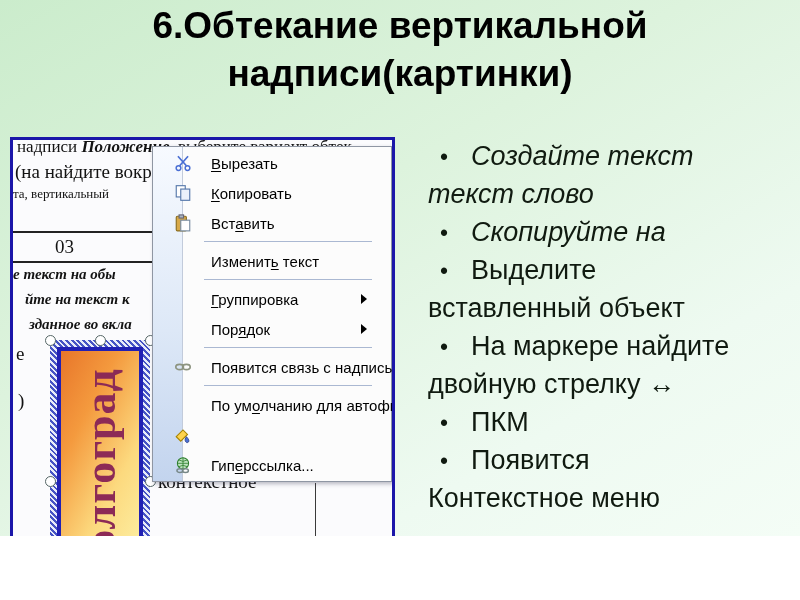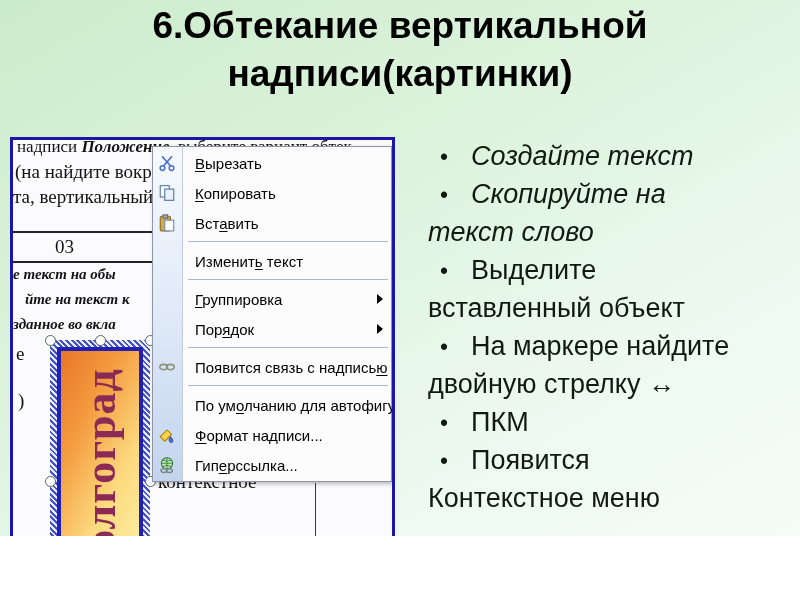--- a/index.html
+++ b/index.html
@@ -8,45 +8,45 @@
          background:linear-gradient(150deg,#cbeccc 0%,#ddf3dd 40%,#eefaf1 75%,#f4fdf6 100%);}
   .title{position:absolute;left:50px;top:2px;width:700px;text-align:center;
          font-size:37px;line-height:48px;font-weight:bold;color:#000;}
   
   .panel{position:absolute;left:10px;top:137px;width:385px;height:437px;box-sizing:border-box;
          border:3px solid #1b16a9;background:#fbfbfd;overflow:hidden;}
   .doc{position:absolute;font-family:"Liberation Serif",serif;color:#131313;white-space:nowrap;}
   .l1{top:-3px;left:4px;font-size:17px;}
   .l1 .bi{font-weight:bold;font-style:italic;}
   .l2{top:21px;left:2px;font-size:19px;}
-  .l3{top:46px;left:0;font-size:19px;}
+  .l3{top:46px;left:0;font-size:13px;}
   .hline{position:absolute;height:2px;background:#232323;left:0;width:141px;}
   .hr1{top:91px;} .hr2{top:121px;}
   .num{top:96px;left:0;font-size:19px;padding-left:42px;}
   .iti{font-weight:bold;font-style:italic;font-size:15px;}
-  .it1{top:126px;left:0;} .it2{top:151px;left:12px;} .it3{top:176px;left:0;}
+  .it1{top:126px;left:0;} .it2{top:151px;left:12px;} .it3{top:176px;left:16px;}
   .fre{top:203px;left:3px;font-size:19px;}
   .frp{top:250px;left:5px;font-size:19px;}
   .km{top:331px;left:145px;font-size:19px;z-index:1;}
   .nd{top:404px;left:147px;font-size:19px;}
   .vl{position:absolute;left:302px;top:343px;width:1px;height:88px;background:#3a3a3a;}
   .brect{position:absolute;left:152px;top:424px;width:18px;height:7px;background:#2a35b5;}
   
   .tb-outer{position:absolute;left:37px;top:200px;width:100px;height:240px;
             background:repeating-linear-gradient(45deg,#4553c4 0 2px,#e9ecf9 2px 4px);z-index:2;}
   .tb-inner{position:absolute;inset:7px;border:4px solid #2120b4;
             background:linear-gradient(118deg,#e8762a 0%,#f49a3e 30%,#fcd97e 65%,#fdf2a8 100%);}
   .vt{position:absolute;left:50%;top:50%;width:230px;text-align:center;
       transform:translate(-50%,-50%) rotate(-90deg);
       font-family:"Liberation Serif",serif;font-weight:bold;font-size:44px;
       letter-spacing:1px;color:#8c2a56;}
   .h{position:absolute;width:9px;height:9px;border-radius:50%;background:#fff;border:1px solid #566;z-index:3;}
   
   .menu{position:absolute;left:139px;top:6px;width:240px;box-sizing:border-box;z-index:5;
-        background:#fcfcfc;border:1px solid #8f96a3;box-shadow:2px 2px 4px rgba(60,60,90,.35);padding:1px 0;}
+        background:#fcfcfc;border:1px solid #8f96a3;box-shadow:2px 2px 4px rgba(60,60,90,.35);padding:1px 16px;}
   .menu::before{content:"";position:absolute;left:0;top:0;bottom:0;width:29px;
         background:linear-gradient(to bottom,#f7faff 0%,#dde8f7 55%,#c3d4ee 100%);
         border-right:1px solid #c2cbdb;}
   .mi{position:relative;height:30px;display:flex;align-items:center;}
   .mi .lbl{margin-left:42px;font-size:15px;color:#000;white-space:nowrap;}
   .mi u{text-underline-offset:2px;}
   .ico{position:absolute;left:5px;top:6px;width:18px;height:18px;}
   .ico svg{width:18px;height:18px;display:block;}
   .arr{position:absolute;right:8px;top:10px;width:0;height:0;
        border-left:6px solid #000;border-top:5px solid transparent;border-bottom:5px solid transparent;}
@@ -156,40 +156,39 @@
       <div class="mi">
         <span class="lbl"><span>По ум</span><u>о</u><span>лчанию для автофигур</span></span>
       </div>
       <div class="mi">
         <span class="ico">
             <svg viewBox="0 0 16 16">
               <path d="M2 9.5 L8 3.5 L12 7.5 L6 13.5 Z" fill="#ffd34d" stroke="#a88400" stroke-width="1"></path>
               <path d="M11 9.5 C13 11.5 14 13.5 12.5 14.5 C11 15.5 9.5 13.5 10 11.5 Z" fill="#4a6fd4" stroke="#2a3f88" stroke-width="0.8"></path>
             </svg>
           </span>
-        <span class="lbl"><span></span><u>Ф</u><span>ормат надписи...</span></span>
       </div>
       <div class="mi">
         <span class="ico">
             <svg viewBox="0 0 16 16">
               <circle cx="8" cy="6.5" r="5" fill="#bfe3bf" stroke="#2a7d2a" stroke-width="0.9"></circle>
               <path d="M3 6.5 h10 M8 1.5 v10 M4.3 3.5 a6.5 6.5 0 0 0 7.4 0 M4.3 9.5 a6.5 6.5 0 0 1 7.4 0" fill="none" stroke="#2a7d2a" stroke-width="0.7"></path>
               <ellipse cx="5.2" cy="13" rx="2.6" ry="1.6" fill="none" stroke="#788" stroke-width="1.3"></ellipse>
               <ellipse cx="10.2" cy="13" rx="2.6" ry="1.6" fill="none" stroke="#788" stroke-width="1.3"></ellipse>
             </svg>
           </span>
         <span class="lbl"><span>Гип</span><u>е</u><span>рссылка...</span></span>
       </div>
     </div>
   </div>
 
   <div class="bullets">
     <div class="bl it"><span class="b">•</span><span class="t">Создайте текст</span></div>
+    <div class="bl it"><span class="t">текст слово</span></div>
     <div class="bl it"><span class="b">•</span><span class="t">Скопируйте на</span></div>
-    <div class="bl it"><span class="t">текст слово</span></div>
     <div class="bl"><span class="b">•</span><span class="t">Выделите</span></div>
     <div class="bl"><span class="t">вставленный объект</span></div>
     <div class="bl"><span class="b">•</span><span class="t">На маркере найдите</span></div>
     <div class="bl"><span class="t">двойную стрелку ↔</span></div>
     <div class="bl"><span class="b">•</span><span class="t">ПКМ</span></div>
     <div class="bl"><span class="b">•</span><span class="t">Появится</span></div>
     <div class="bl"><span class="t">Контекстное меню</span></div>
   </div>
 
 </div>

